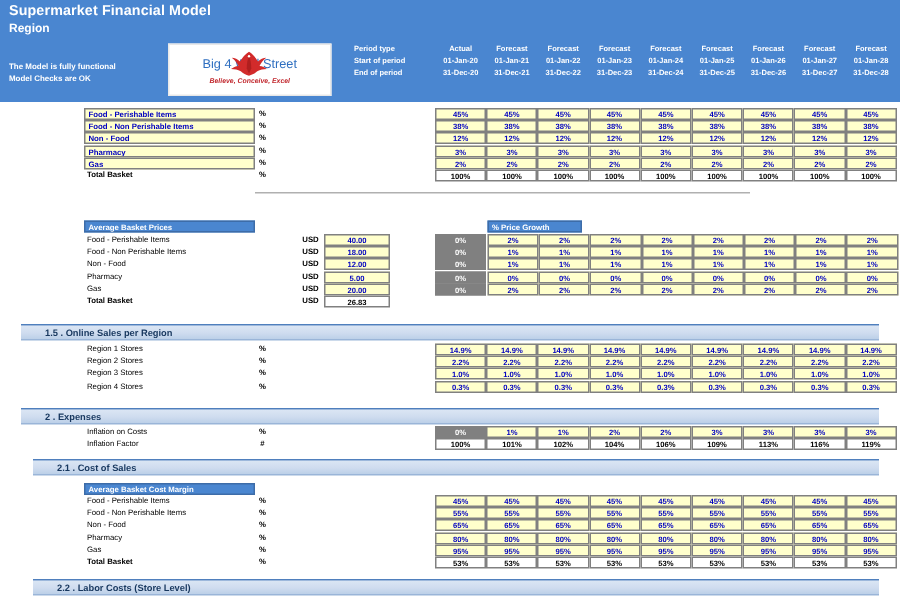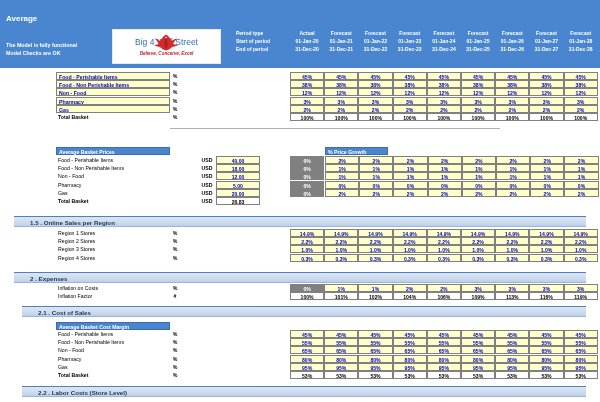--- a/index.html
+++ b/index.html
@@ -101,21 +101,22 @@
     font-size:5.2px;font-weight:bold;color:#ffffff;white-space:nowrap;
   }
   .hrule{position:absolute;background:#808080;height:0.8px;}
 </style>
 </head>
 <body>
 
 <div class="sheet">
 
   <div class="hdr">
-    <div class="hdr-sub">Average</div>
+    <div class="hdr-title">Supermarket Financial Model</div>
+    <div class="hdr-sub">Region</div>
     <div class="hdr-note1">The Model is fully functional</div>
     <div class="hdr-note2">Model Checks are OK</div>
 
     <div class="logo">
       <div class="logo-line">Big 4          Wall Street</div>
       <svg class="logo-eagle" viewBox="0 0 52 38">
         <path d="M26 3 C21 6 17 11 14 16 C11 13 7 11 3 11 C7 14 10 18 12 22 C8 22 5 24 2 26 C7 26 11 27 15 29 C18 32 22 34 26 35 C30 34 34 32 37 29 C41 27 45 26 50 26 C47 24 44 22 40 22 C42 18 45 14 49 11 C45 11 41 13 38 16 C35 11 31 6 26 3 Z" fill="#d22b2b"></path>
         <path d="M26 8 C24 13 23 19 23 25 C24 28 25 30 26 32 C27 30 28 28 29 25 C29 19 28 13 26 8 Z" fill="#b01f1f"></path>
         <circle cx="26" cy="9" r="1.6" fill="#ffffff"></circle>
       </svg>

